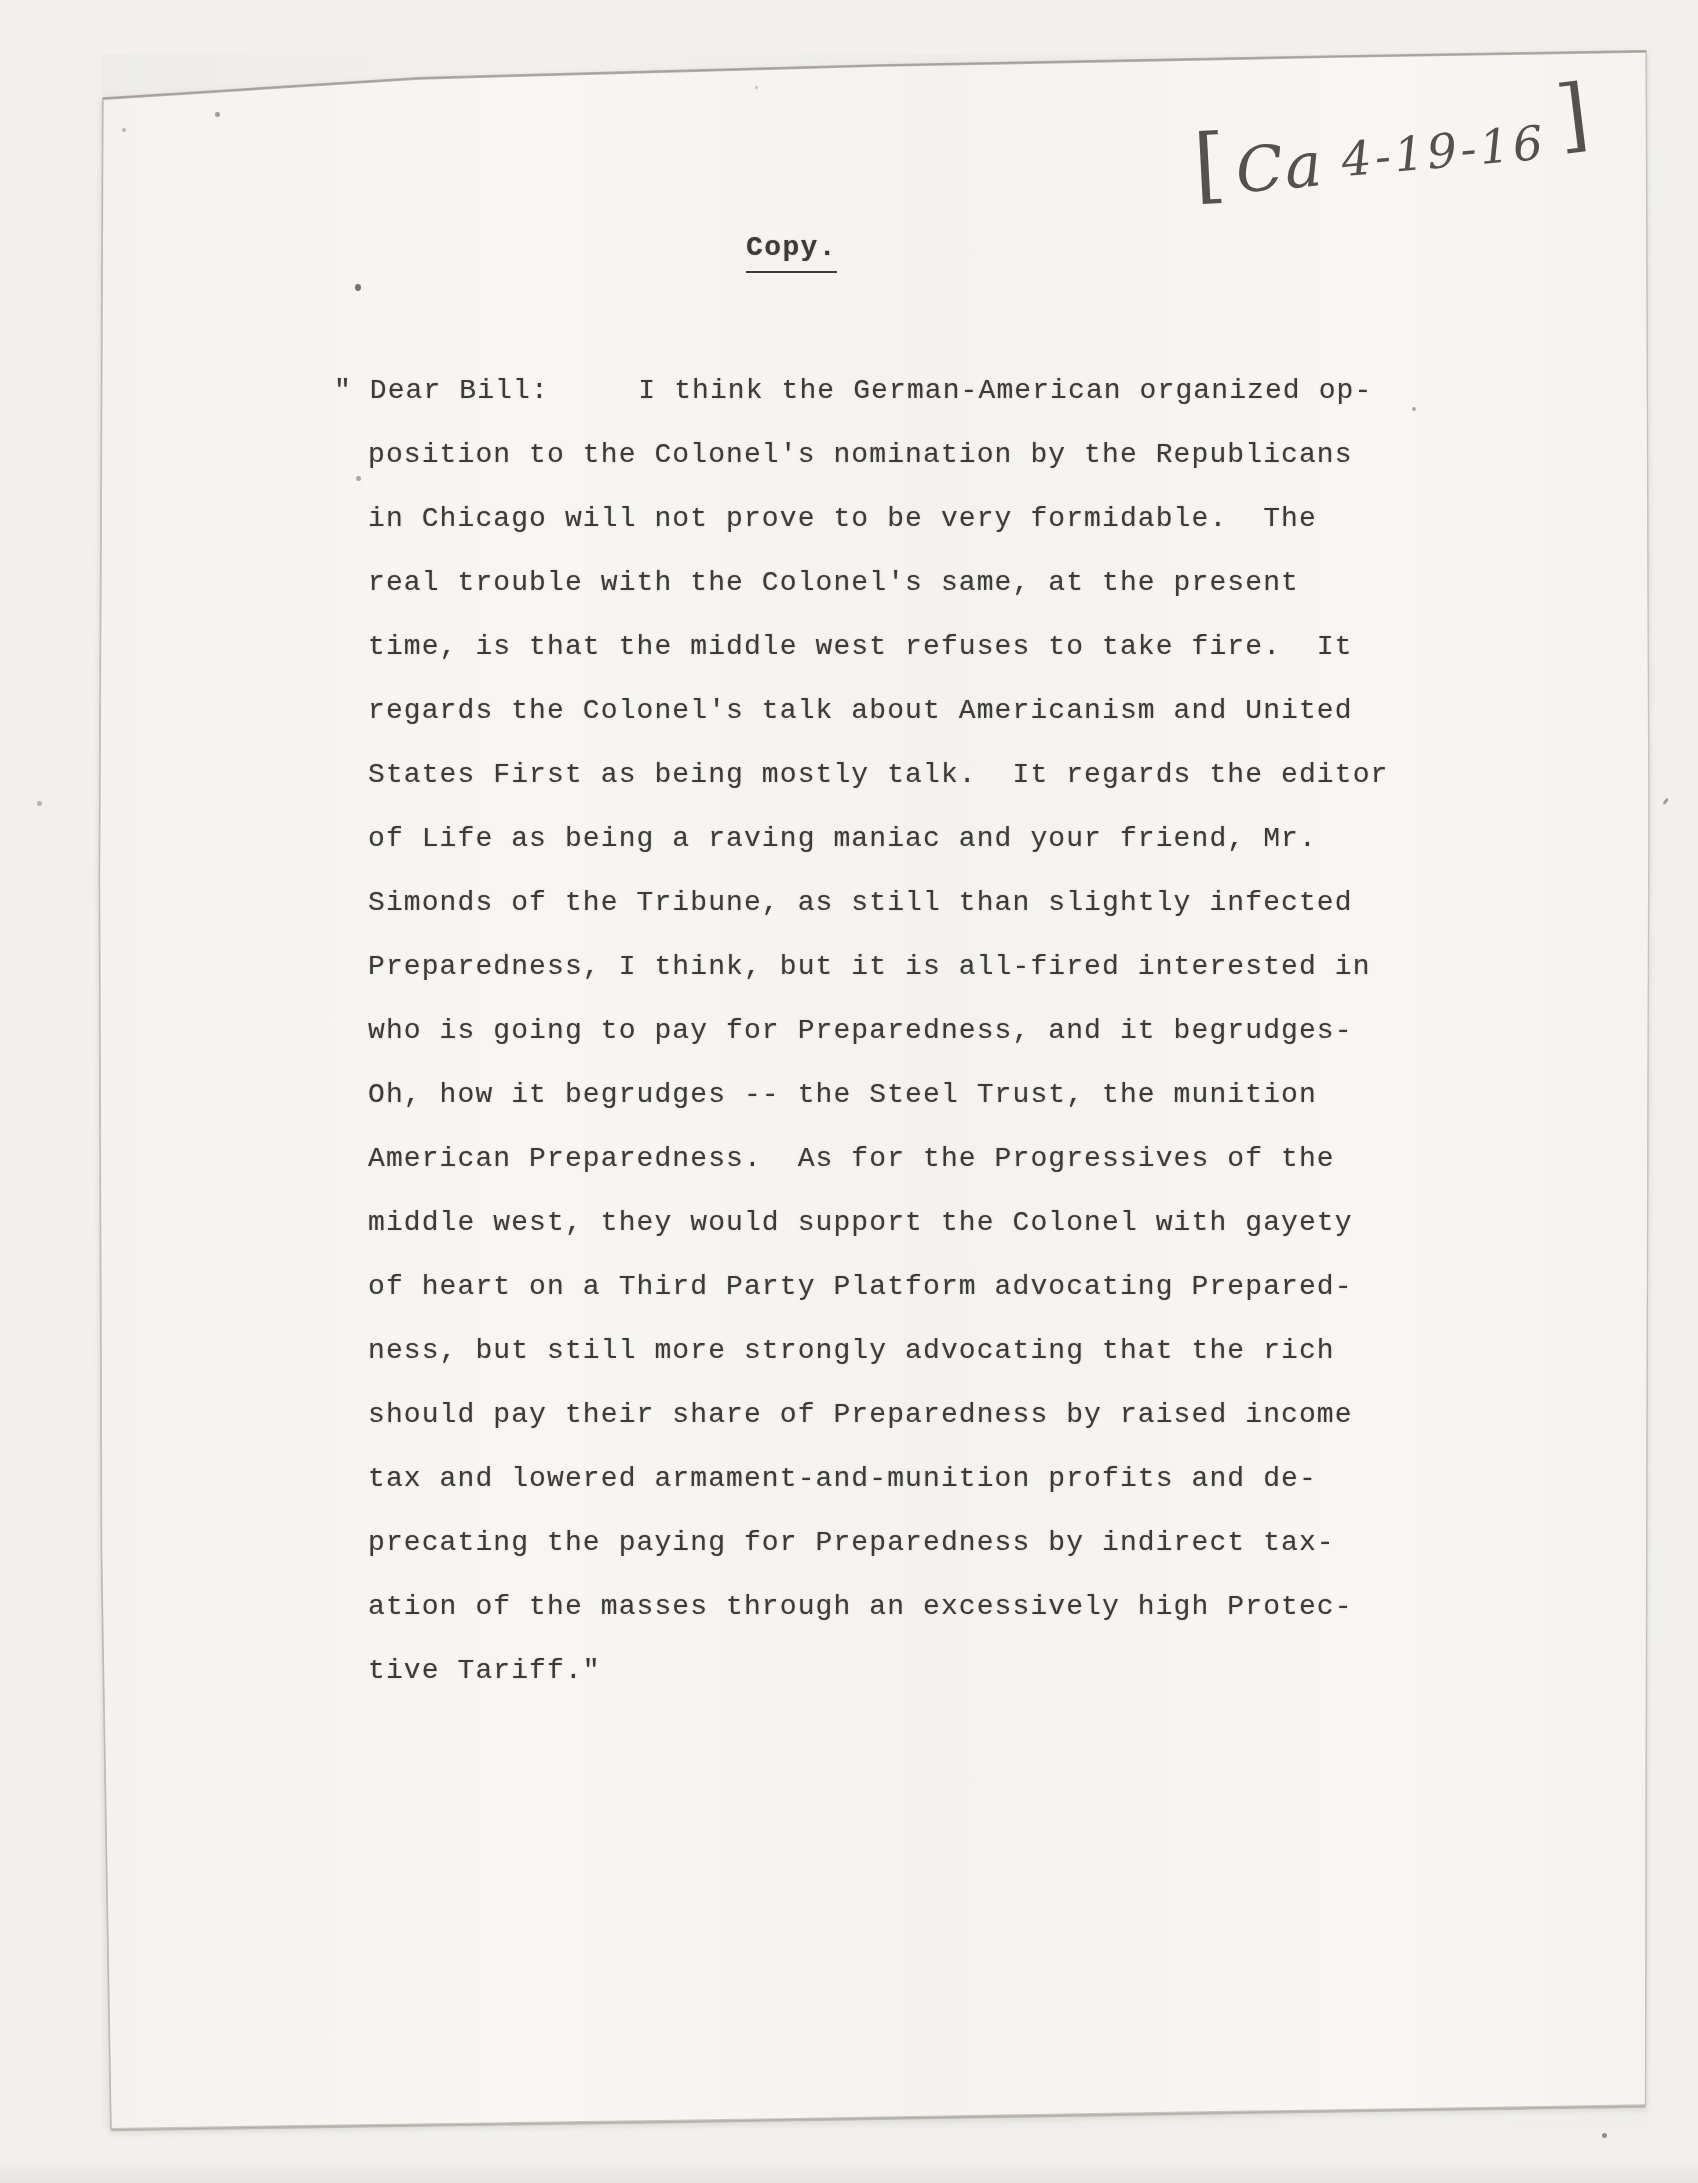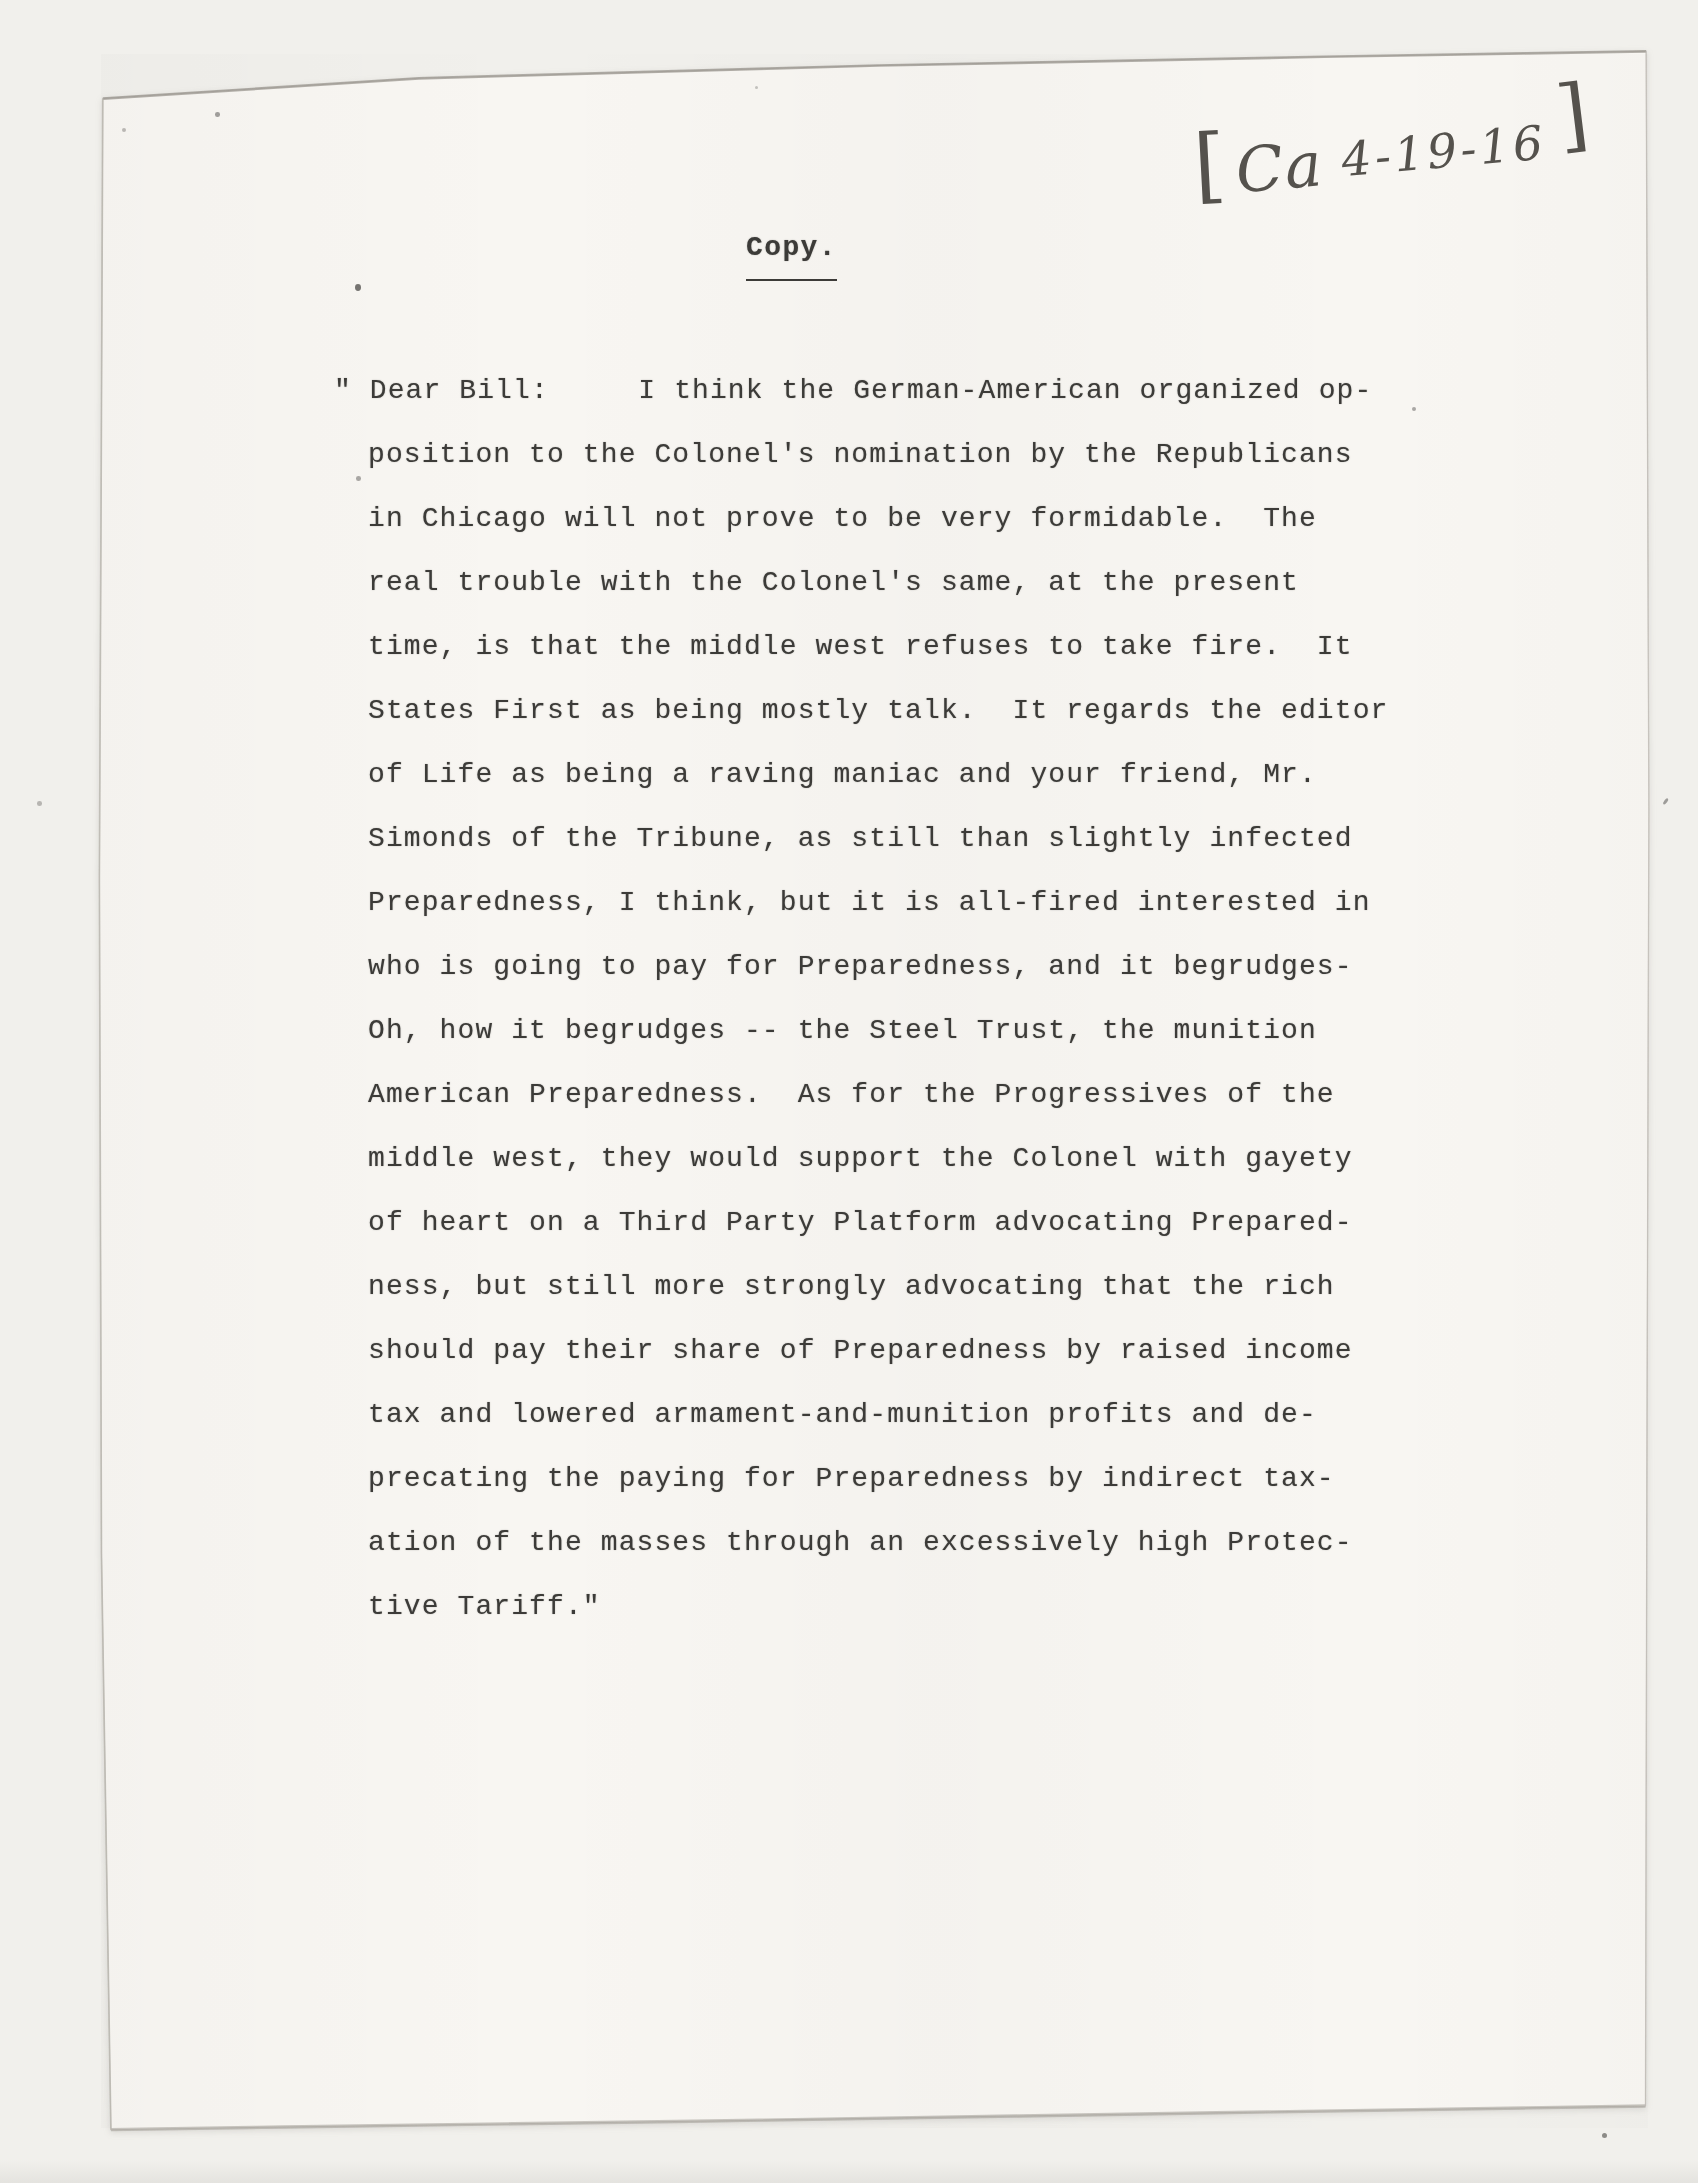--- a/index.html
+++ b/index.html
@@ -20,21 +20,21 @@
     position:absolute;left:101px;top:54px;width:1547px;height:2074px;
     background-image:linear-gradient(90deg, rgba(0,0,0,0.014) 0%, rgba(0,0,0,0) 28%, rgba(0,0,0,0.016) 54%, rgba(0,0,0,0) 82%, rgba(0,0,0,0.012) 100%);
     pointer-events:none;
   }
   .heading{
     position:absolute;left:746px;top:232px;
     font-size:28px;letter-spacing:1.4px;font-weight:600;
     color:#3c3b38;text-shadow:0 0 1.4px rgba(60,59,56,0.4);
   }
   .heading .underlined{
-    border-bottom:2.7px solid #3c3b38;padding-bottom:16px;
+    border-bottom:2.7px solid #3c3b38;padding-bottom:8px;
   }
   .annotation{
     position:absolute;left:1194px;top:86px;width:324px;height:149px;
     transform:rotate(-5deg);
     font-family:"DejaVu Serif","Liberation Serif",serif;
     font-style:italic;color:#55524d;white-space:nowrap;
   }
   .annotation .br-open{display:inline-block;font-size:82px;vertical-align:top;position:relative;top:17.6px;transform:rotate(2deg);font-style:normal;}
   .annotation .scripted{display:inline-block;font-size:62px;position:relative;top:38px;margin-left:9.5px;letter-spacing:1.4px;}
   .annotation .dateink{display:inline-block;font-size:47px;position:relative;top:31px;margin-left:19px;letter-spacing:3.4px;}
@@ -84,20 +84,21 @@
   <div class="heading">
     <span class="underlined">Copy.</span>
   </div>
 
   <div class="letter">
     <div class="line first">" Dear Bill:     I think the German-American organized op-</div>
     <div class="line">position to the Colonel's nomination by the Republicans</div>
     <div class="line">in Chicago will not prove to be very formidable.  The</div>
     <div class="line">real trouble with the Colonel's same, at the present</div>
     <div class="line">time, is that the middle west refuses to take fire.  It</div>
+    <div class="line">regards the Colonel's talk about Americanism and United</div>
     <div class="line">States First as being mostly talk.  It regards the editor</div>
     <div class="line">of Life as being a raving maniac and your friend, Mr.</div>
     <div class="line">Simonds of the Tribune, as still than slightly infected</div>
     <div class="line">Preparedness, I think, but it is all-fired interested in</div>
     <div class="line">who is going to pay for Preparedness, and it begrudges-</div>
     <div class="line">Oh, how it begrudges -- the Steel Trust, the munition</div>
     <div class="line">American Preparedness.  As for the Progressives of the</div>
     <div class="line">middle west, they would support the Colonel with gayety</div>
     <div class="line">of heart on a Third Party Platform advocating Prepared-</div>
     <div class="line">ness, but still more strongly advocating that the rich</div>

